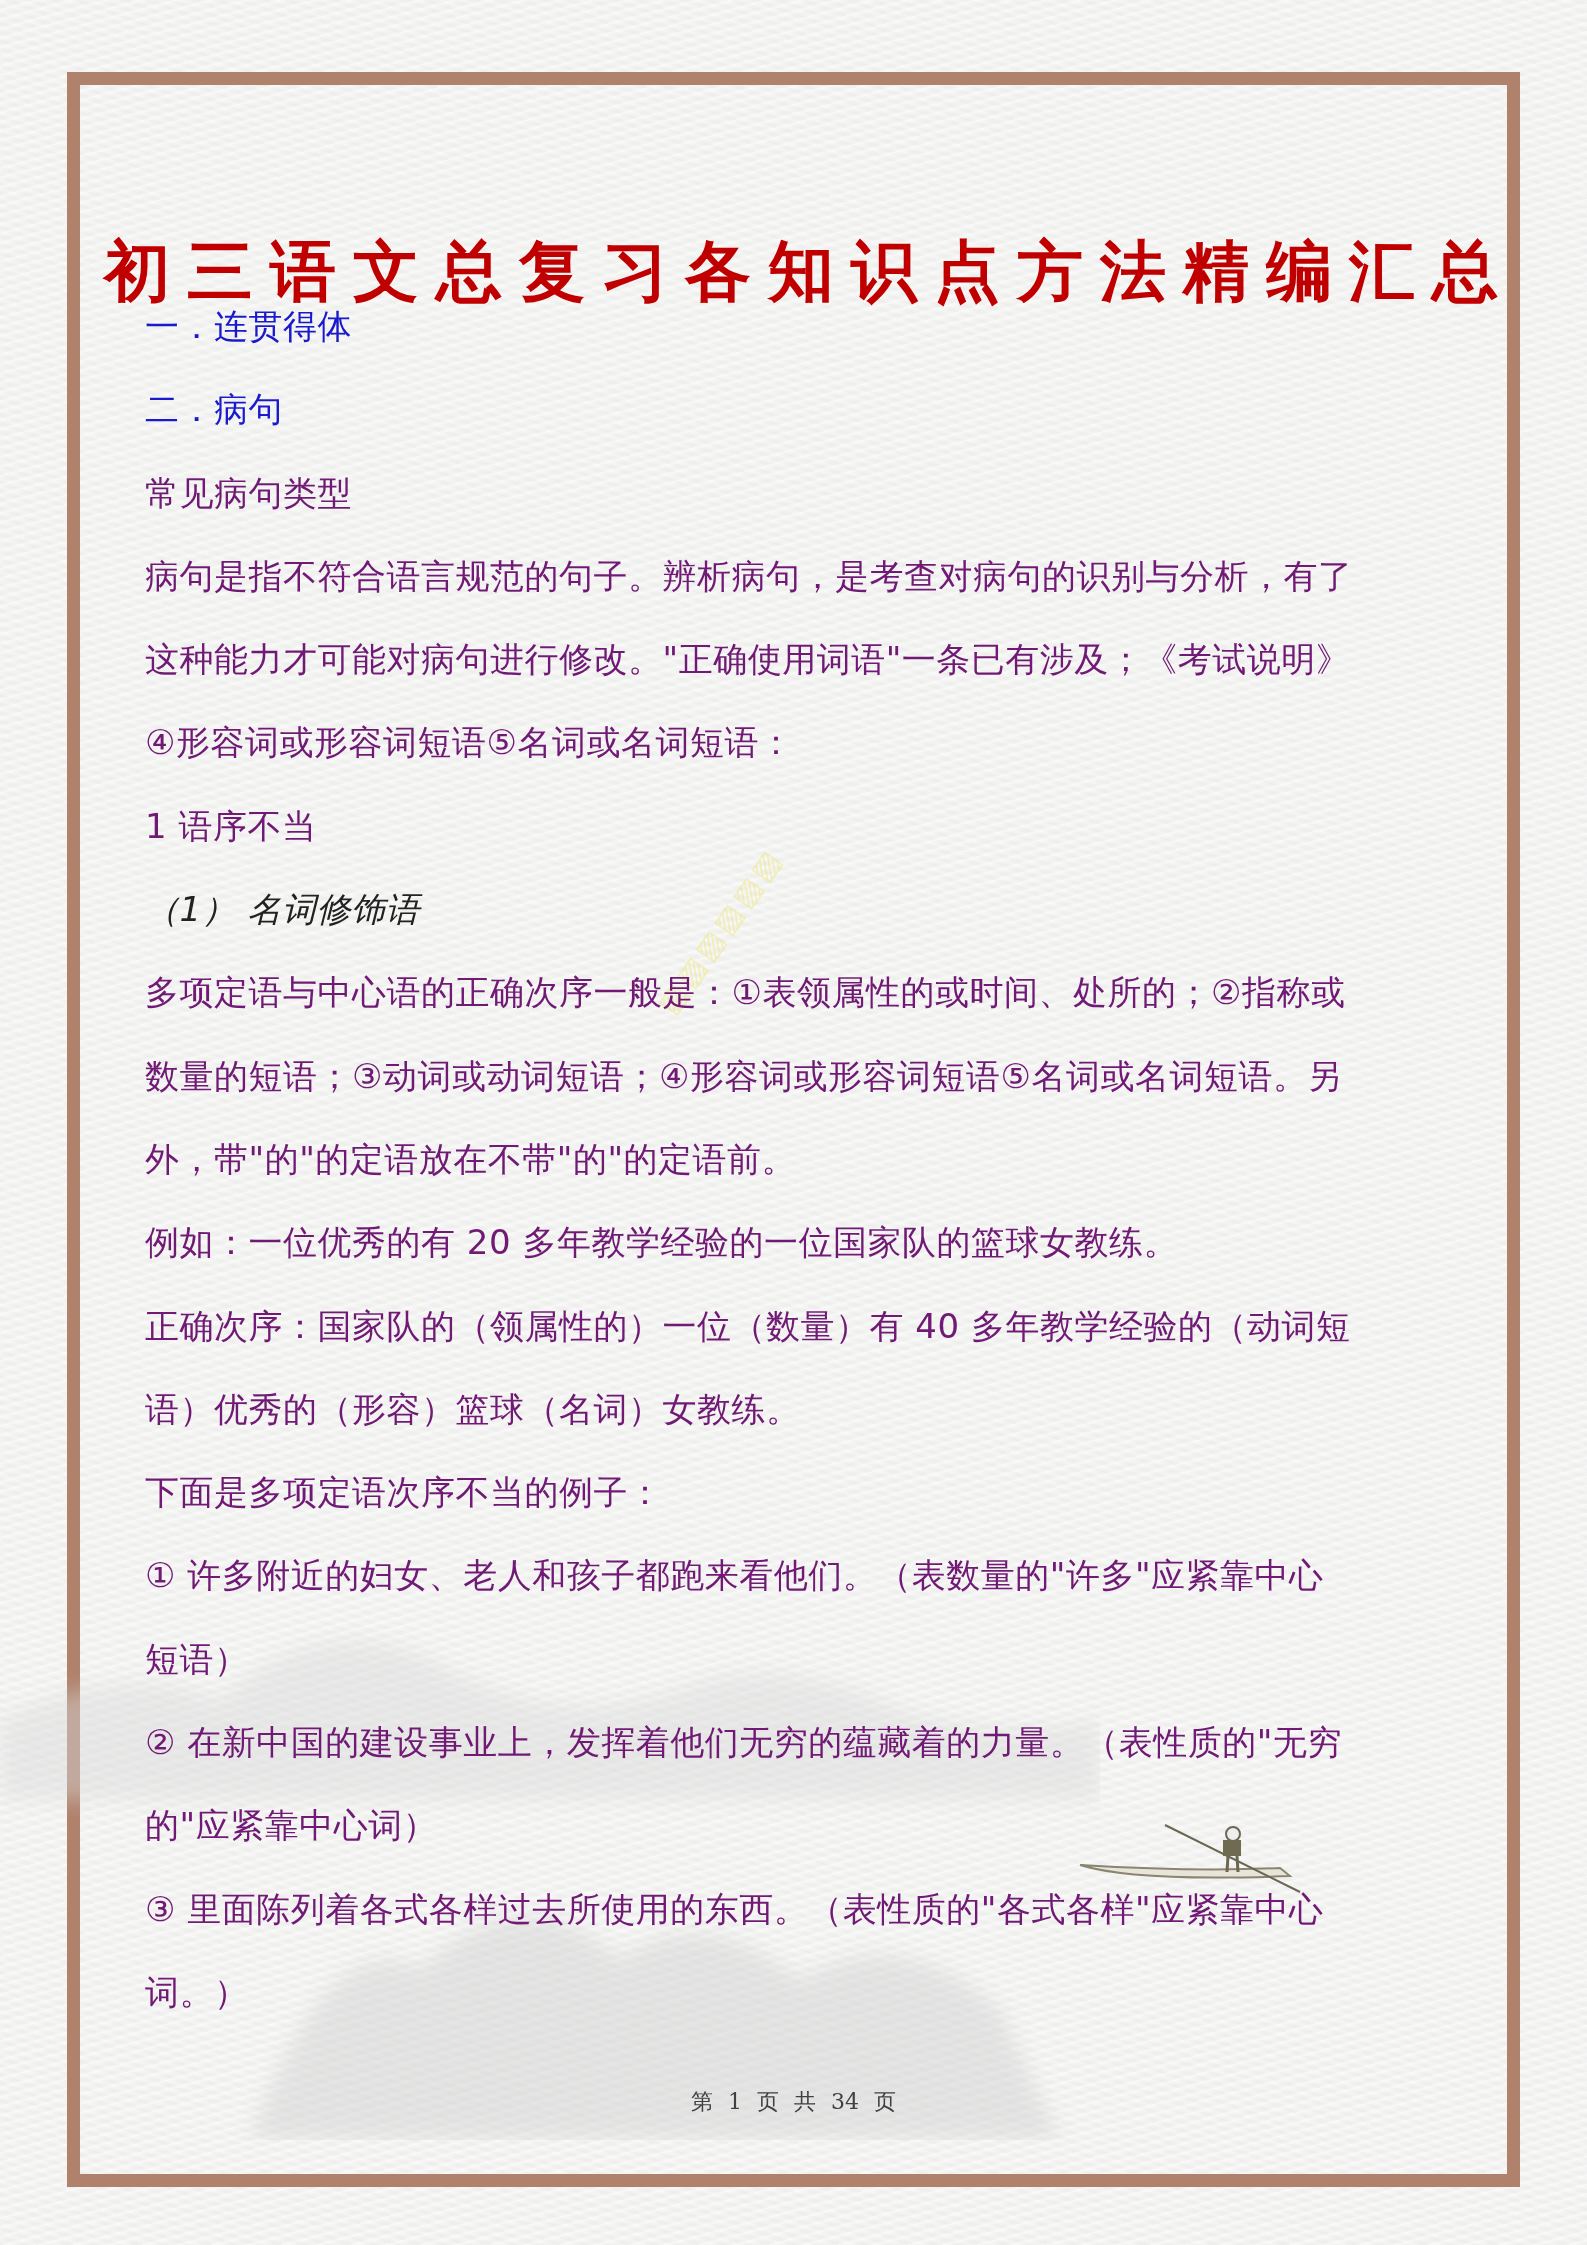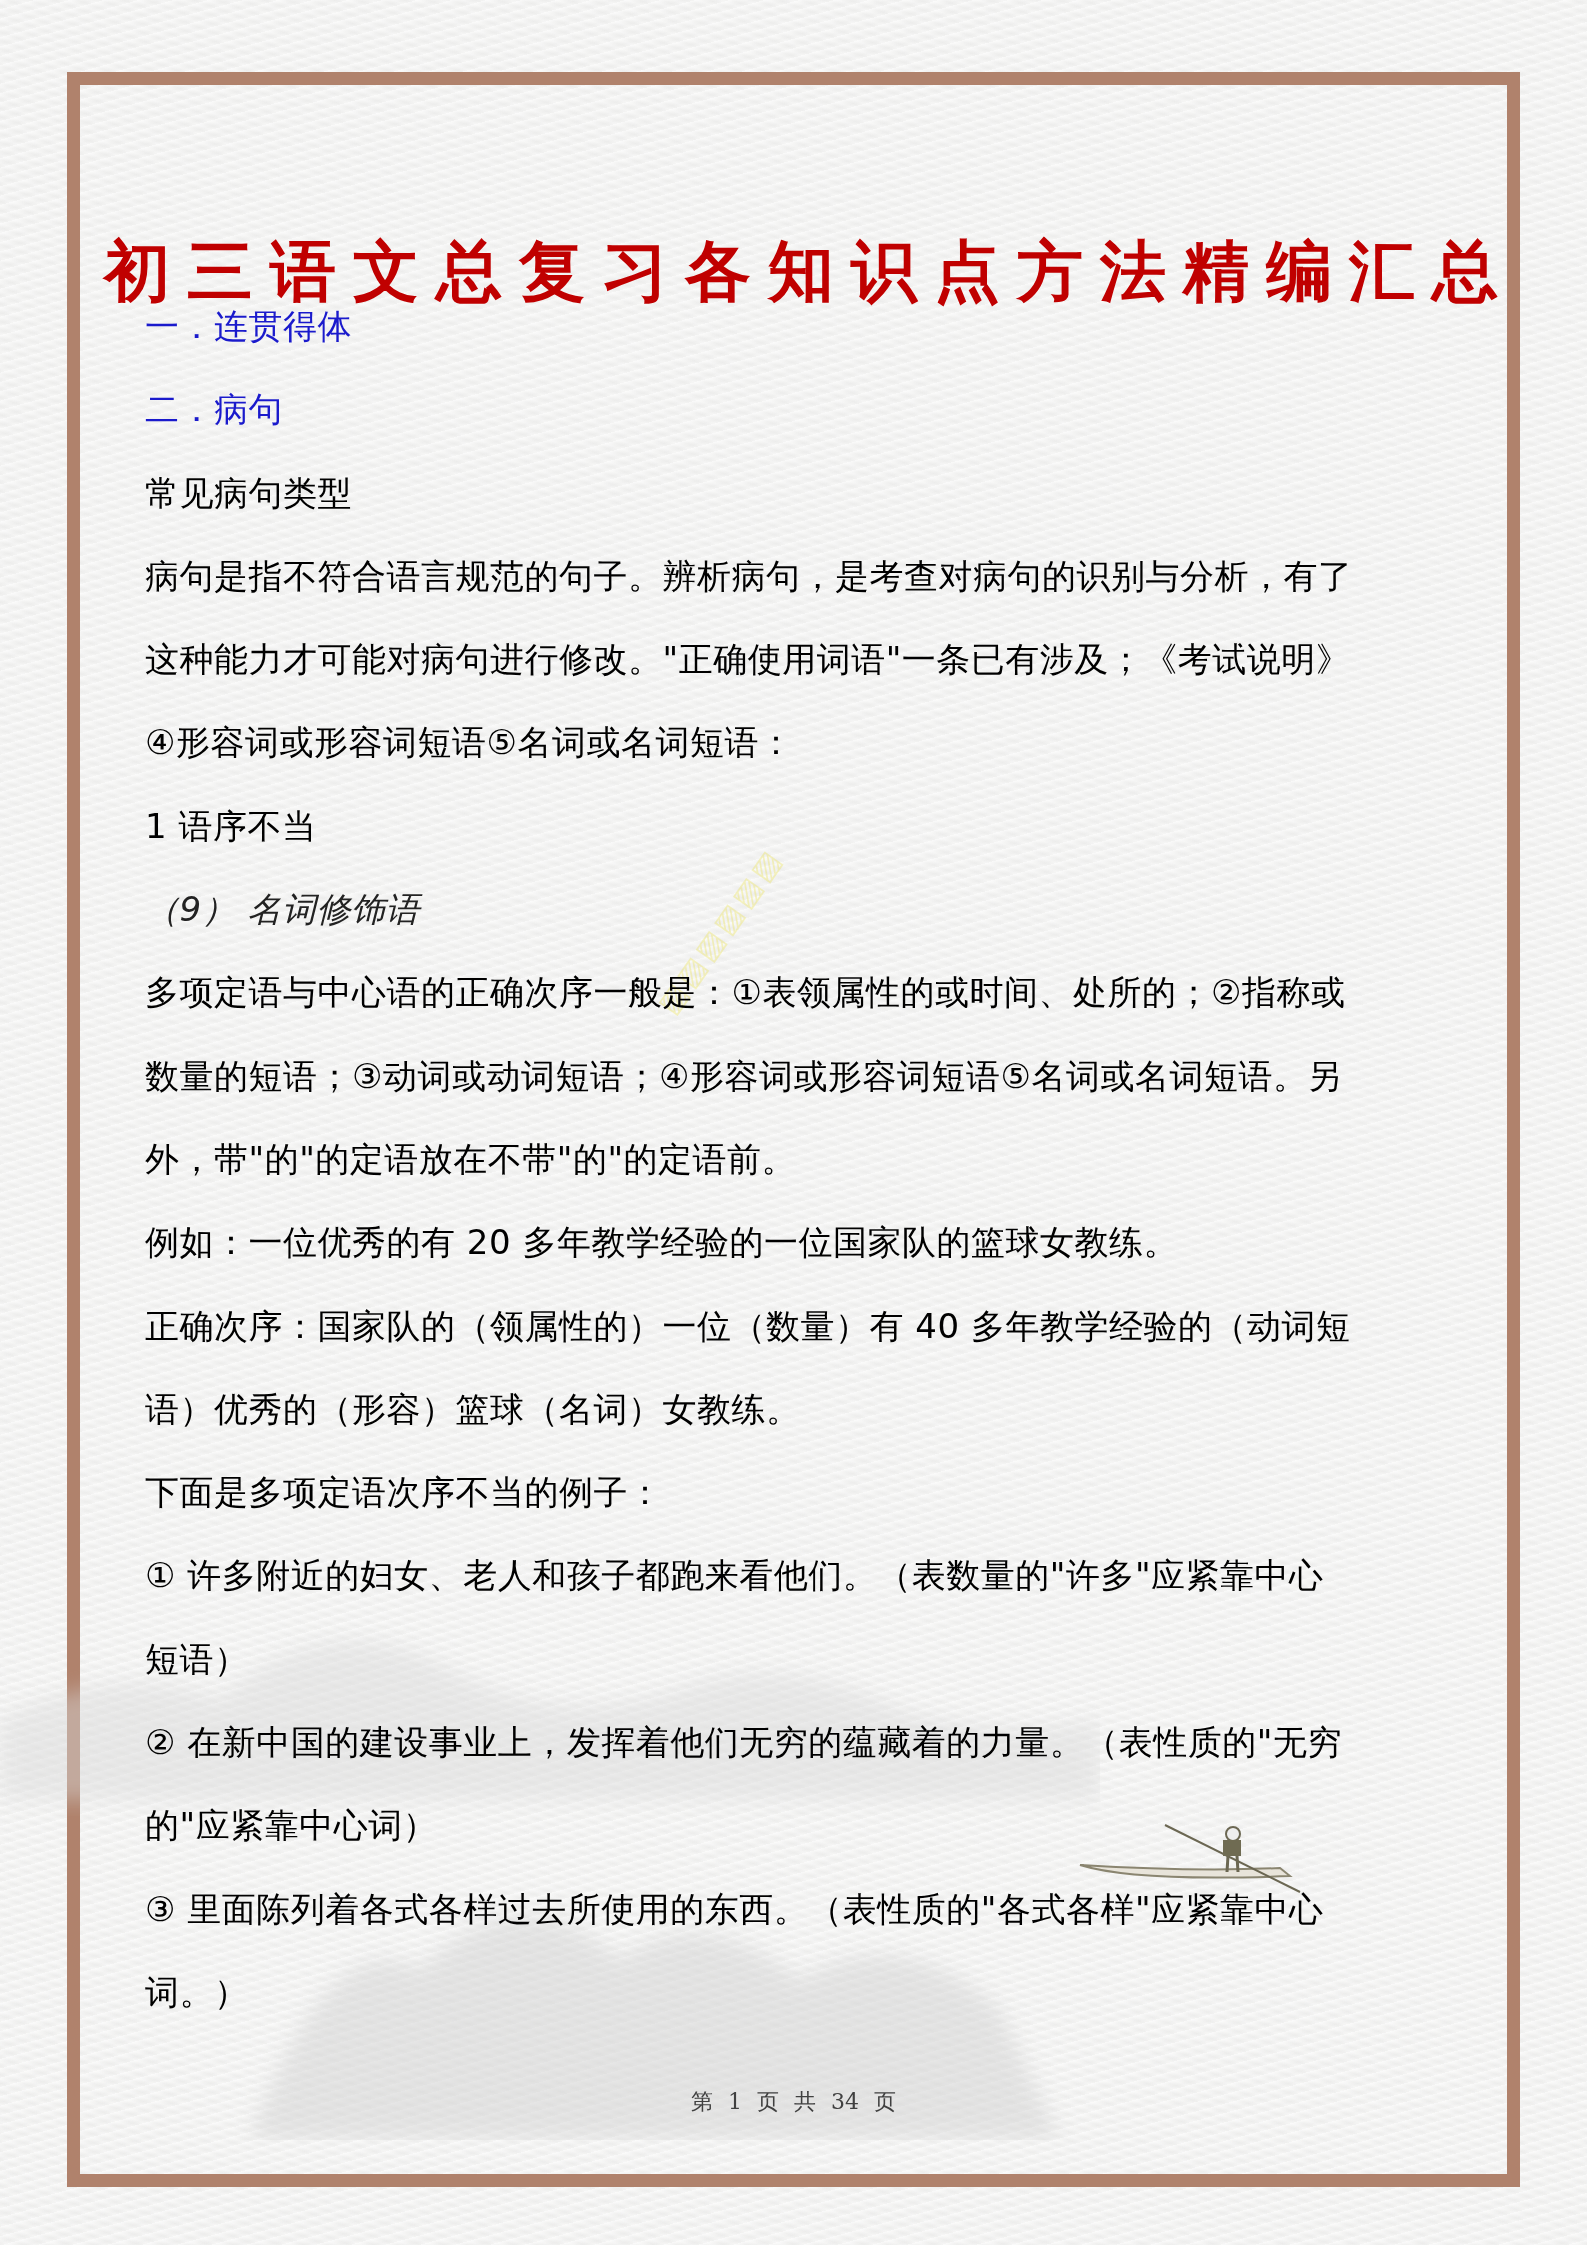--- a/index.html
+++ b/index.html
@@ -27,21 +27,21 @@
   }
   .title {
     position: absolute; left: 16px; width: 1587px; top: 188px; text-align: center;
     color: #c00000; font-size: 66px; font-weight: bold; letter-spacing: 17px;
     font-family: "DejaVu Sans", sans-serif; line-height: 80px;
   }
   .content {
     position: absolute; left: 145px; top: 296px; width: 1300px;
   }
   .line {
-    height: 83.3px; line-height: 60px; font-size: 34px; color: #000000;
+    height: 83.3px; line-height: 60px; font-size: 34px; color: #701a75;
     white-space: nowrap; letter-spacing: 0.5px;
   }
   .line.heading { color: #1a1acc; }
   .line.italic { font-style: italic; color: #222; }
   .footer {
     position: absolute; left: 0; width: 1587px; top: 2087px; text-align: center;
     font-family: "DejaVu Serif", "Liberation Serif", serif; font-size: 22px;
     color: #404040; word-spacing: 8px;
   }
 </style>
@@ -74,21 +74,21 @@
 <h1 class="title">初三语文总复习各知识点方法精编汇总</h1>
 
 <div class="content">
   <div class="line heading">一．连贯得体</div>
   <div class="line heading">二．病句</div>
   <div class="line">常见病句类型</div>
   <div class="line">病句是指不符合语言规范的句子。辨析病句，是考查对病句的识别与分析，有了</div>
   <div class="line">这种能力才可能对病句进行修改。"正确使用词语"一条已有涉及；《考试说明》</div>
   <div class="line">④形容词或形容词短语⑤名词或名词短语：</div>
   <div class="line">1  语序不当</div>
-  <div class="line italic">（9） 名词修饰语</div>
+  <div class="line italic">（1） 名词修饰语</div>
   <div class="line">多项定语与中心语的正确次序一般是：①表领属性的或时间、处所的；②指称或</div>
   <div class="line">数量的短语；③动词或动词短语；④形容词或形容词短语⑤名词或名词短语。另</div>
   <div class="line">外，带"的"的定语放在不带"的"的定语前。</div>
   <div class="line">例如：一位优秀的有 20 多年教学经验的一位国家队的篮球女教练。</div>
   <div class="line">正确次序：国家队的（领属性的）一位（数量）有 40 多年教学经验的（动词短</div>
   <div class="line">语）优秀的（形容）篮球（名词）女教练。</div>
   <div class="line">下面是多项定语次序不当的例子：</div>
   <div class="line">①  许多附近的妇女、老人和孩子都跑来看他们。（表数量的"许多"应紧靠中心</div>
   <div class="line">短语）</div>
   <div class="line">②  在新中国的建设事业上，发挥着他们无穷的蕴藏着的力量。（表性质的"无穷</div>

